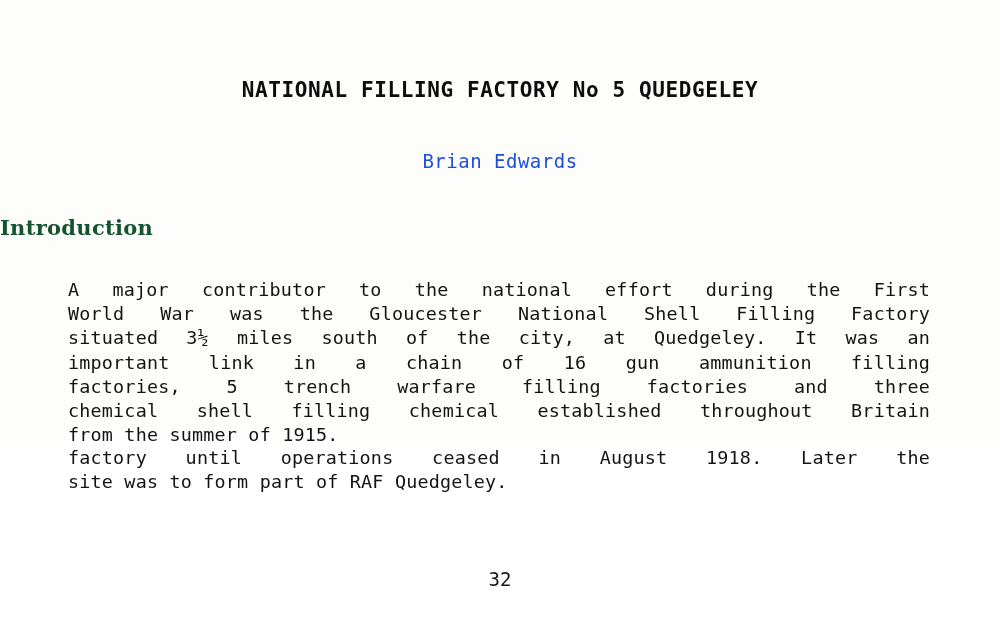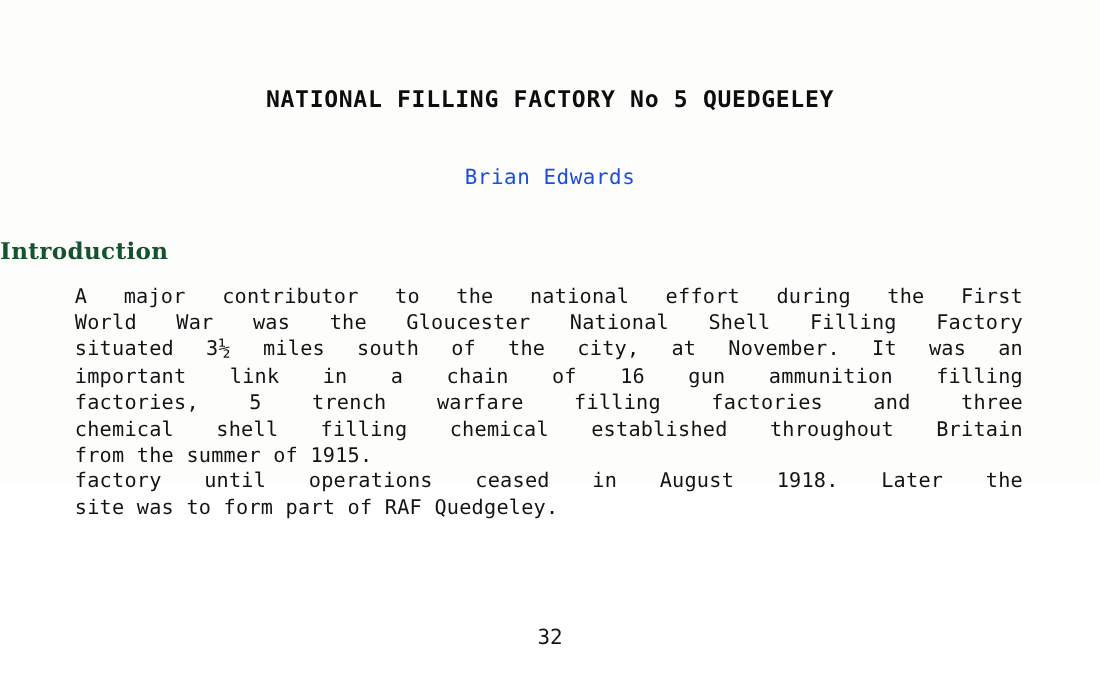--- a/index.html
+++ b/index.html
@@ -55,20 +55,21 @@
     color: #14532d;
   }
   .body-block {
     position: absolute;
     left: 68px;
     width: 862px;
     font-size: 18.4px;
     line-height: 24.2px;
     color: #131313;
     letter-spacing: 0.2px;
+    margin-top: 20px;
   }
   #para-1 { top: 258px; }
   #para-2 { top: 426px; }
 
   .line {
     white-space: pre;
     display: block;
   }
   .just {
     text-align: justify;
@@ -92,21 +93,21 @@
 
   <div class="title">NATIONAL FILLING FACTORY No 5 QUEDGELEY</div>
 
   <div class="author">Brian Edwards</div>
 
   <div class="section-heading">Introduction</div>
 
   <div class="body-block" id="para-1">
     <span class="line just">A major contributor to the national effort during the First</span>
     <span class="line just">World War was the Gloucester National Shell Filling Factory</span>
-    <span class="line just">situated 3½ miles south of the city, at November. It was an</span>
+    <span class="line just">situated 3½ miles south of the city, at Quedgeley. It was an</span>
     <span class="line just">important link in a chain of 16 gun ammunition filling</span>
     <span class="line just">factories, 5 trench warfare filling factories and three</span>
     <span class="line just">chemical shell filling chemical established throughout Britain</span>
     <span class="line">from the summer of 1915.</span>
   </div>
 
   <div class="body-block" id="para-2">
     <span class="line just">factory until operations ceased in August 1918. Later the</span>
     <span class="line">site was to form part of RAF Quedgeley.</span>
   </div>

